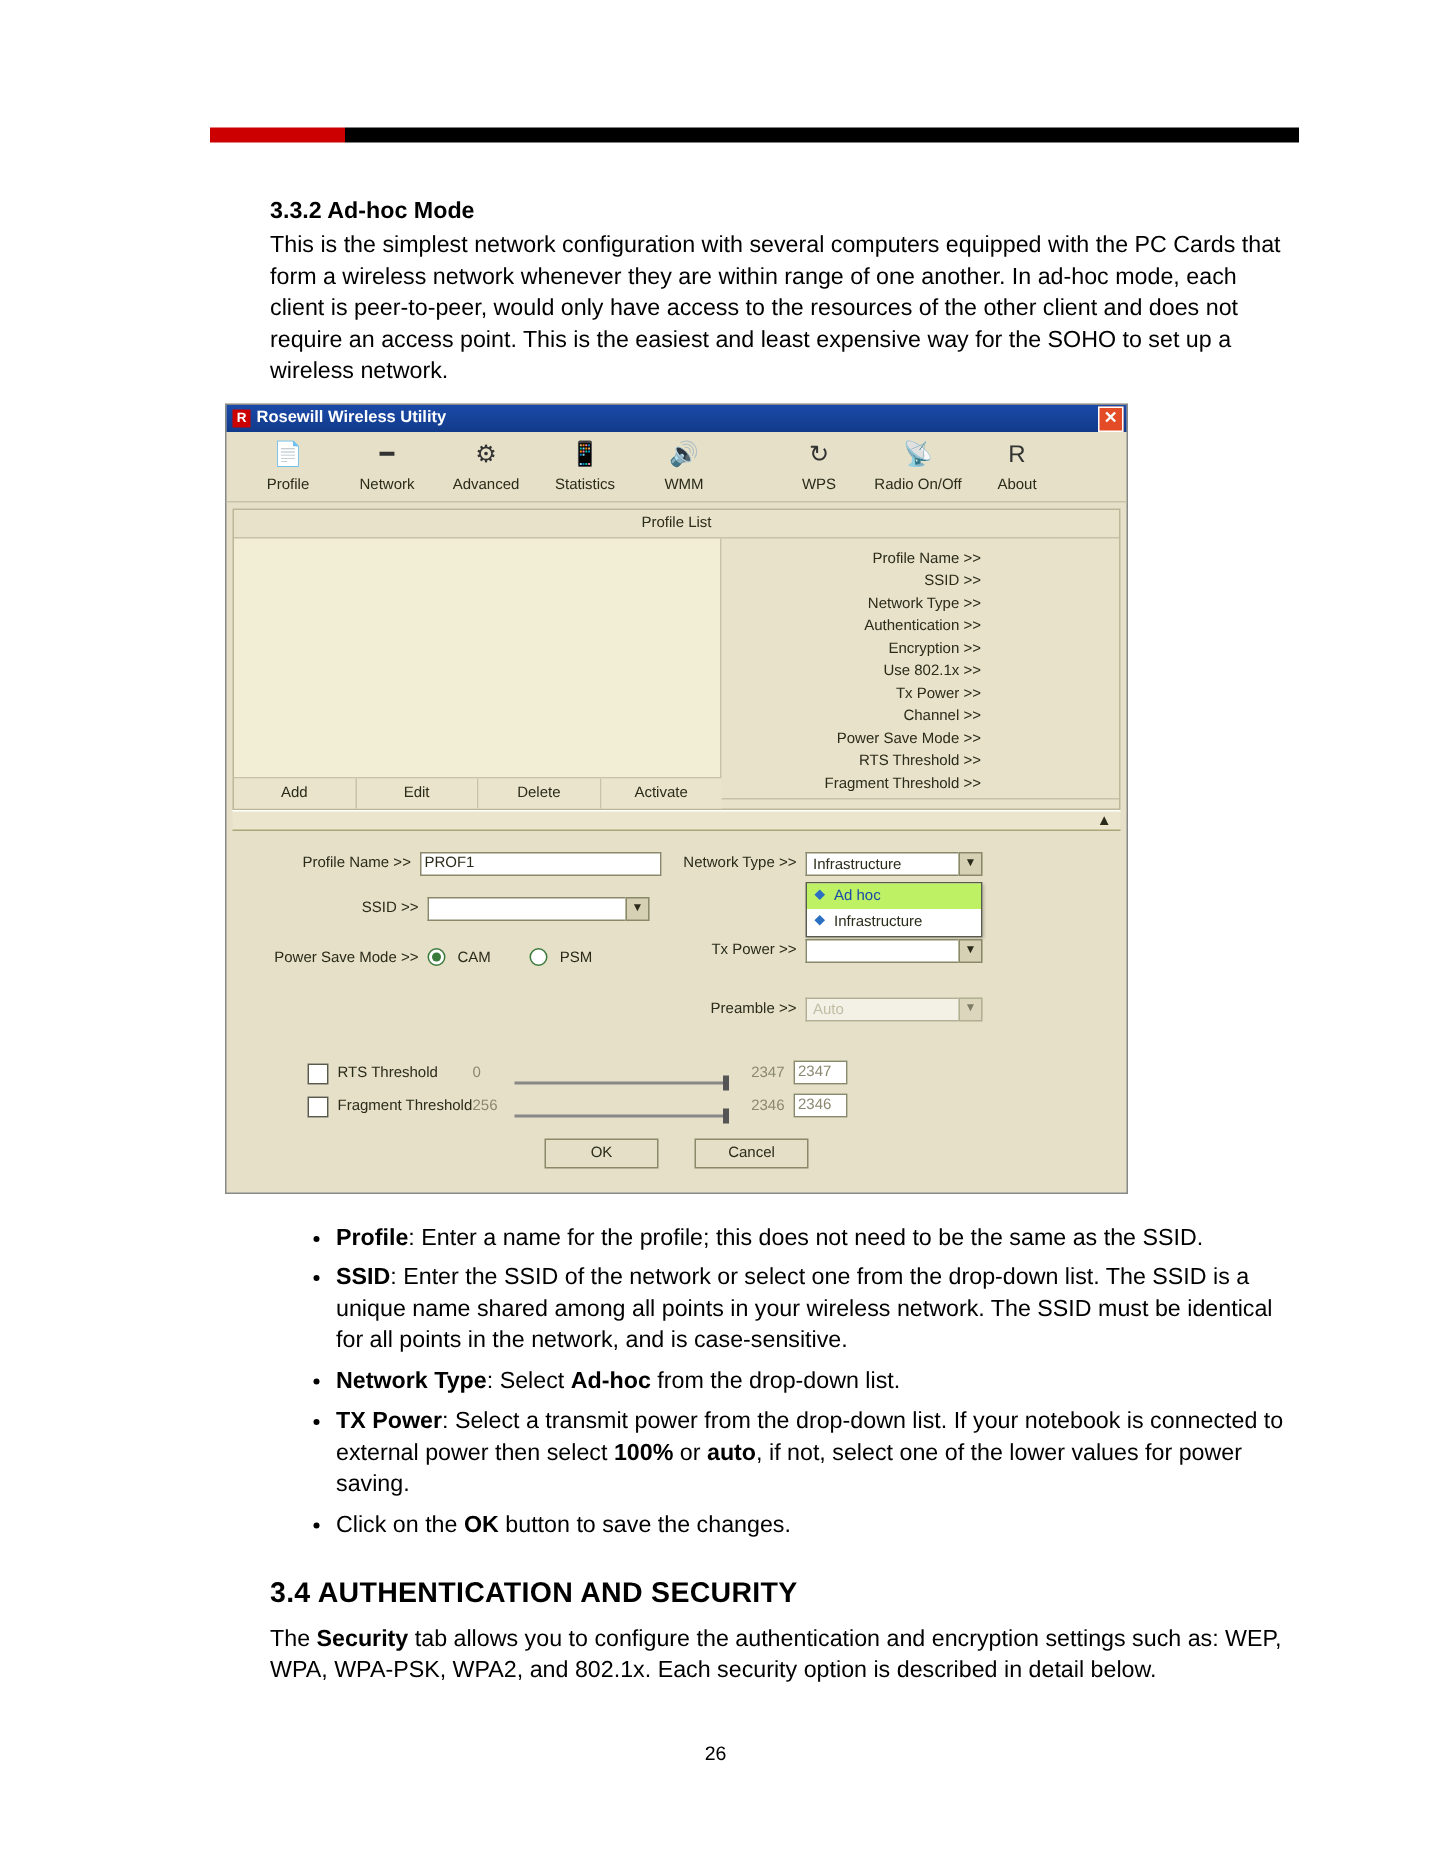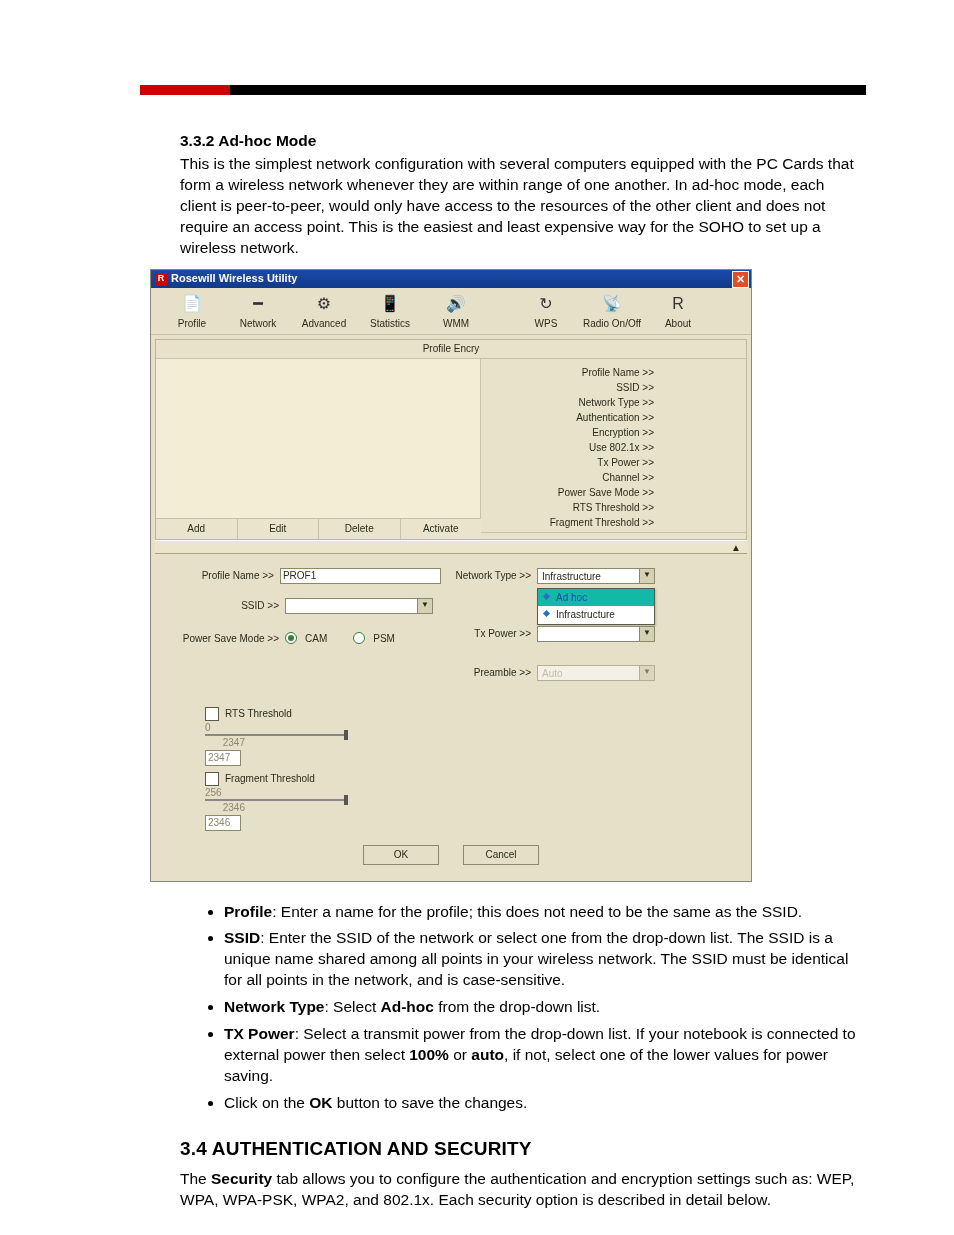--- a/index.html
+++ b/index.html
@@ -249,24 +249,23 @@
   .cbox {
     width: 12px; height: 12px;
     border: 1px solid #5a5a4a;
     background: #fff;
     display: inline-block;
     margin-right: 6px;
     flex-shrink: 0;
   }
   .slider-row {
     display: flex;
-    align-items: flex-start;
+    align-items: flex-end;
     margin: 6px 0 4px 44px;
     font-size: 10px;
-    flex-direction: column;
   }
   .slider-row .slab { width: 110px; display:flex; align-items:center; }
   .slider-row .smin { width: 28px; color: #8a886f; }
   .slider-row .track {
     width: 140px; height: 2px; background: #888; position: relative;
   }
   .slider-row .thumb {
     position: absolute; right: -3px; top: -4px;
     width: 4px; height: 10px;
     background: #555;
@@ -292,21 +291,21 @@
     padding: 2px 4px 2px 18px;
     position: relative;
   }
   .dropdown .opt .bullet {
     position: absolute;
     left: 6px; top: 5px;
     width: 5px; height: 5px;
     background: #2a6fc2;
     transform: rotate(45deg);
   }
-  .dropdown .opt.sel { background: #14b8a6; color:#1a4aa8; }
+  .dropdown .opt.sel { background: #bef264; color:#1a4aa8; }
   .btns {
     display: flex;
     justify-content: center;
     gap: 24px;
     padding: 10px 0 8px 0;
   }
   .btn {
     width: 74px; height: 18px;
     font-size: 10px;
     background: #e4dfc6;
@@ -383,21 +382,21 @@
             <div>Radio On/Off</div>
           </div>
           <div class="tb-item">
             <div class="ico">R</div>
             <div>About</div>
           </div>
         </div>
 
       <div class="pl-wrap">
         <div class="pl-box">
-          <div class="pl-head">Profile Encry</div>
+          <div class="pl-head">Profile List</div>
           <div class="pl-body">
             <div style="flex:0 0 325px; display:flex; flex-direction:column;">
               <div class="pl-list" style="flex:1;"></div>
               <div class="pl-actions" id="pl-actions">
                   <div class="act">Add</div>
                   <div class="act">Edit</div>
                   <div class="act">Delete</div>
                   <div class="act">Activate</div>
                 </div>
             </div>

